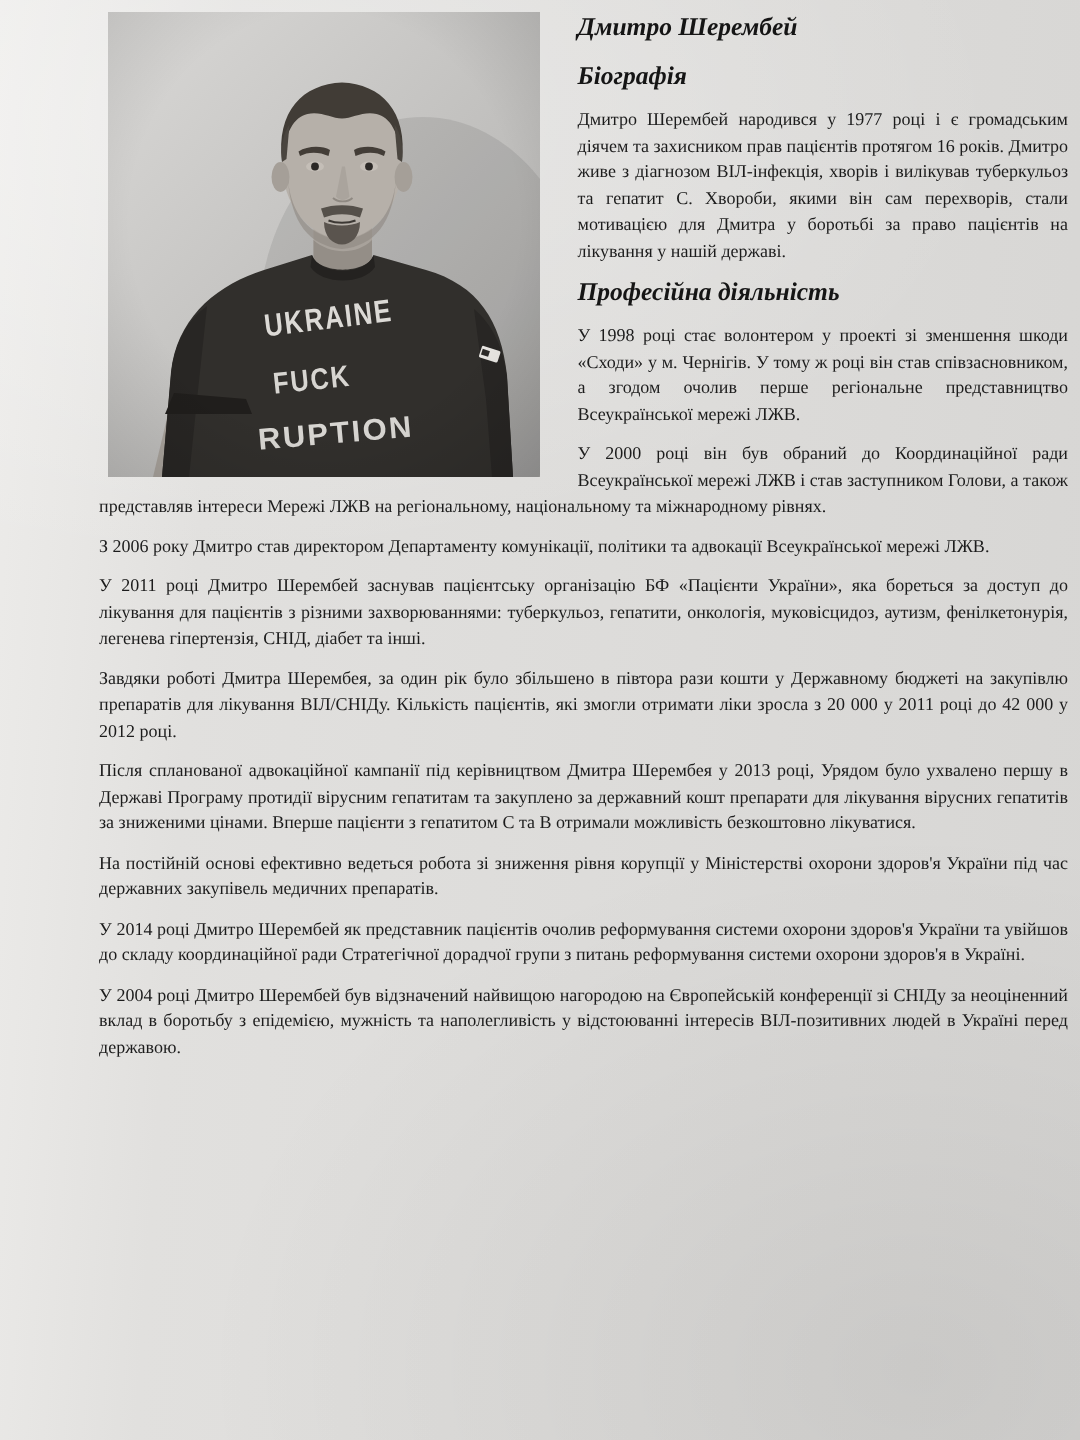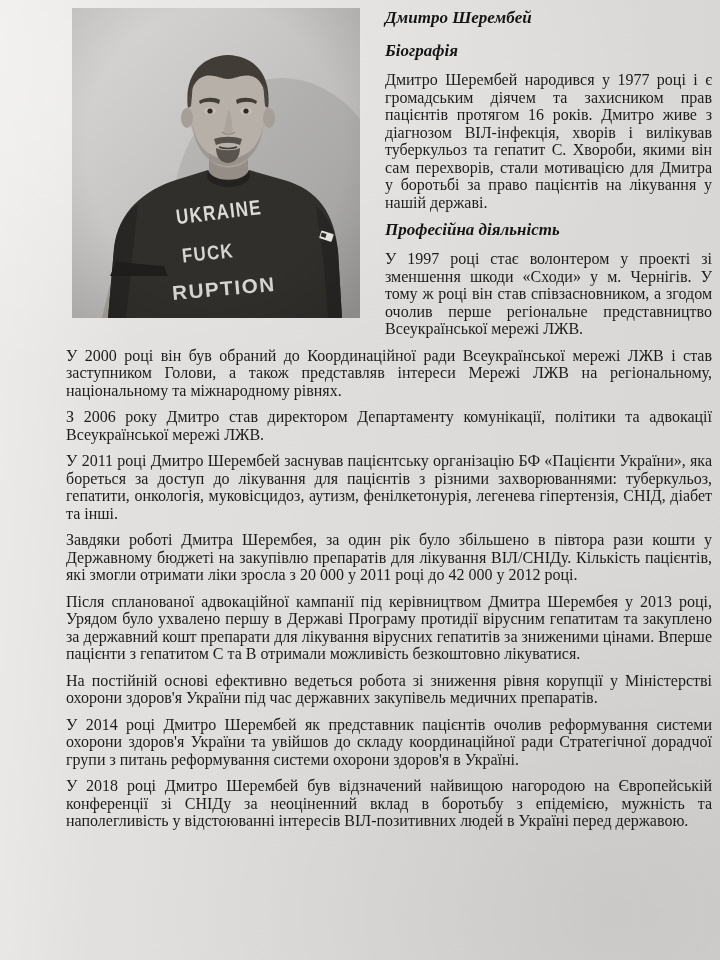--- a/index.html
+++ b/index.html
@@ -30,21 +30,21 @@
     font-size:17px;
     line-height:19px;
     margin:0;
     color:#151515;
   }
   h1.doc-title{margin:2px 0 14px 0;}
   h2.h-bio{margin:0 0 11px 0;}
   h2.h-prof{margin:9px 0 11px 0;}
   h2.h-awards{margin:0;}
   p{
-    font-size:16px;
+    font-size:12px;
     line-height:17.5px;
     text-align:justify;
     margin:0 0 9px 0;
   }
   .awards-block p:first-of-type{margin-top:0;}
 </style>
 </head>
 <body>
 
 <div class="page">
@@ -115,27 +115,27 @@
 
       <rect x="0" y="0" width="288" height="310" fill="url(#vignette)"></rect>
     </svg>
 
     <h1 class="doc-title">Дмитро Шерембей</h1>
 
     <h2 class="h-bio">Біографія</h2>
     <p>Дмитро Шерембей народився у 1977 році і є громадським діячем та захисником прав пацієнтів протягом 16 років. Дмитро живе з діагнозом ВІЛ-інфекція, хворів і вилікував туберкульоз та гепатит С. Хвороби, якими він сам перехворів, стали мотивацією для Дмитра у боротьбі за право пацієнтів на лікування у нашій державі.</p>
 
     <h2 class="h-prof">Професійна діяльність</h2>
-    <p>У 1997 році стає волонтером у проекті зі зменшення шкоди «Сходи» у м. Чернігів. У тому ж році він став співзасновником, а згодом очолив перше регіональне представництво Всеукраїнської мережі ЛЖВ.</p>
+    <p>У 1998 році стає волонтером у проекті зі зменшення шкоди «Сходи» у м. Чернігів. У тому ж році він став співзасновником, а згодом очолив перше регіональне представництво Всеукраїнської мережі ЛЖВ.</p>
     <p>У 2000 році він був обраний до Координаційної ради Всеукраїнської мережі ЛЖВ і став заступником Голови, а також представляв інтереси Мережі ЛЖВ на регіональному, національному та міжнародному рівнях.</p>
     <p>З 2006 року Дмитро став директором Департаменту комунікації, політики та адвокації Всеукраїнської мережі ЛЖВ.</p>
     <p>У 2011 році Дмитро Шерембей заснував пацієнтську організацію БФ «Пацієнти України», яка бореться за доступ до лікування для пацієнтів з різними захворюваннями: туберкульоз, гепатити, онкологія, муковісцидоз, аутизм, фенілкетонурія, легенева гіпертензія, СНІД, діабет та інші.</p>
     <p>Завдяки роботі Дмитра Шерембея, за один рік було збільшено в півтора рази кошти у Державному бюджеті на закупівлю препаратів для лікування ВІЛ/СНІДу. Кількість пацієнтів, які змогли отримати ліки зросла з 20 000 у 2011 році до 42 000 у 2012 році.</p>
     <p>Після спланованої адвокаційної кампанії під керівництвом Дмитра Шерембея у 2013 році, Урядом було ухвалено першу в Державі Програму протидії вірусним гепатитам та закуплено за державний кошт препарати для лікування вірусних гепатитів за зниженими цінами. Вперше пацієнти з гепатитом С та В отримали можливість безкоштовно лікуватися.</p>
     <p>На постійній основі ефективно ведеться робота зі зниження рівня корупції у Міністерстві охорони здоров'я України під час державних закупівель медичних препаратів.</p>
     <p>У 2014 році Дмитро Шерембей як представник пацієнтів очолив реформування системи охорони здоров'я України та увійшов до складу координаційної ради Стратегічної дорадчої групи з питань реформування системи охорони здоров'я в Україні.</p>
 
     <div class="awards-block">
-      <p>У 2018 році Дмитро Шерембей був відзначений найвищою нагородою на Європейській конференції зі СНІДу за неоціненний вклад в боротьбу з епідемією, мужність та наполегливість у відстоюванні інтересів ВІЛ-позитивних людей в Україні перед державою.</p>
+      <p>У 2004 році Дмитро Шерембей був відзначений найвищою нагородою на Європейській конференції зі СНІДу за неоціненний вклад в боротьбу з епідемією, мужність та наполегливість у відстоюванні інтересів ВІЛ-позитивних людей в Україні перед державою.</p>
     </div>
 
   </div>
 </div>
 
 </body></html>

